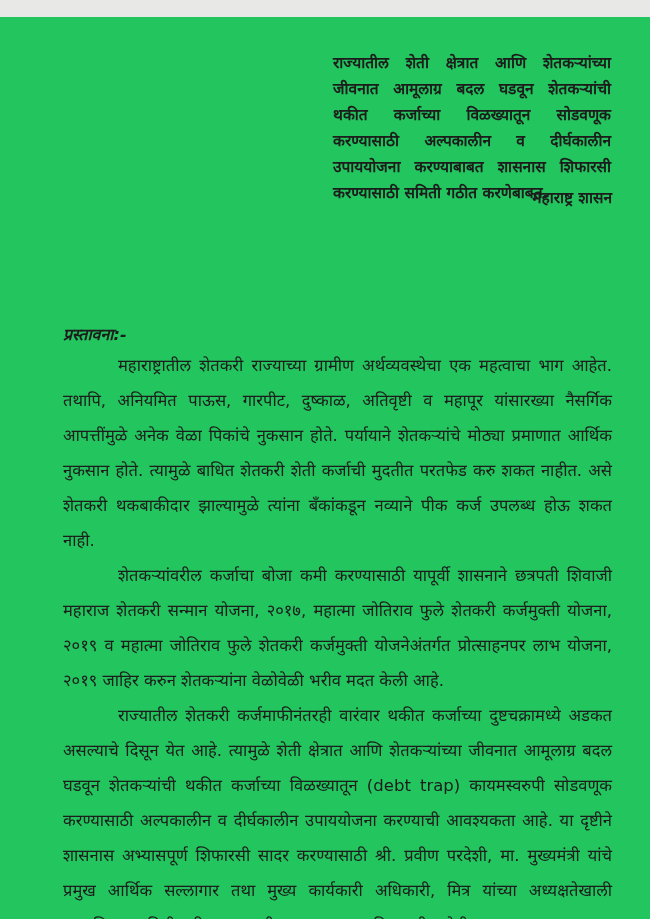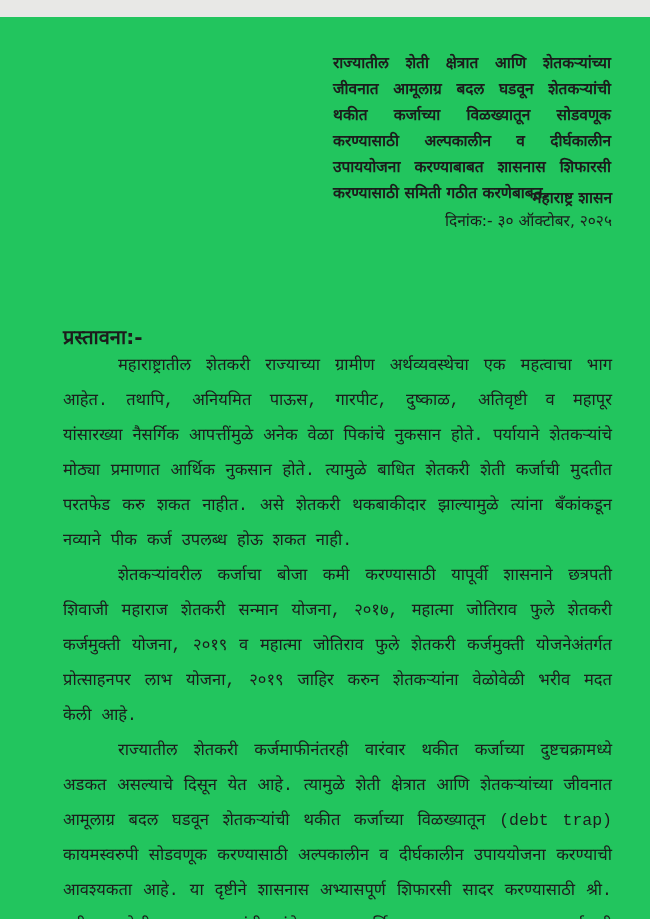--- a/index.html
+++ b/index.html
@@ -45,51 +45,50 @@
     font-weight: bold;
   }
   .letterhead div {
     white-space: nowrap;
   }
   
   .preamble-heading {
     position: absolute;
     left: 63px;
     top: 306px;
-    font-size: 20px;
+    font-size: 16px;
     font-weight: bold;
+    font-style: italic;
   }
   
   .body-text {
     position: absolute;
     left: 63px;
     top: 331px;
     width: 549px;
     font-size: 16.5px;
     line-height: 35px;
     text-align: justify;
     text-justify: inter-word;
   }
   .body-text p {
     margin: 0;
     padding: 0;
     text-indent: 55px;
-    font-family: Liberation Mono, monospace;
   }
 </style>
 </head>
 <body>
 
 <div class="page">
 
   <div class="subject-block">राज्यातील शेती क्षेत्रात आणि शेतकऱ्यांच्या जीवनात आमूलाग्र बदल घडवून शेतकऱ्यांची थकीत कर्जाच्या विळख्यातून सोडवणूक करण्यासाठी अल्पकालीन व दीर्घकालीन उपाययोजना करण्याबाबत शासनास शिफारसी करण्यासाठी समिती गठीत करणेबाबत.</div>
 
   <div class="letterhead">
     <div class="bold">महाराष्ट्र शासन</div>
-    <div>दिनांक:- ३० ऑक्टोबर, २०२५</div>
   </div>
 
   <div class="preamble-heading">प्रस्तावना:-</div>
 
   <div class="body-text">
     <p>महाराष्ट्रातील शेतकरी राज्याच्या ग्रामीण अर्थव्यवस्थेचा एक महत्वाचा भाग आहेत. तथापि, अनियमित पाऊस, गारपीट, दुष्काळ, अतिवृष्टी व महापूर यांसारख्या नैसर्गिक आपत्तींमुळे अनेक वेळा पिकांचे नुकसान होते. पर्यायाने शेतकऱ्यांचे मोठ्या प्रमाणात आर्थिक नुकसान होते. त्यामुळे बाधित शेतकरी शेती कर्जाची मुदतीत परतफेड करु शकत नाहीत. असे शेतकरी थकबाकीदार झाल्यामुळे त्यांना बँकांकडून नव्याने पीक कर्ज उपलब्ध होऊ शकत नाही.</p>
     <p>शेतकऱ्यांवरील कर्जाचा बोजा कमी करण्यासाठी यापूर्वी शासनाने छत्रपती शिवाजी महाराज शेतकरी सन्मान योजना, २०१७, महात्मा जोतिराव फुले शेतकरी कर्जमुक्ती योजना, २०१९ व महात्मा जोतिराव फुले शेतकरी कर्जमुक्ती योजनेअंतर्गत प्रोत्साहनपर लाभ योजना, २०१९ जाहिर करुन शेतकऱ्यांना वेळोवेळी भरीव मदत केली आहे.</p>
     <p>राज्यातील शेतकरी कर्जमाफीनंतरही वारंवार थकीत कर्जाच्या दुष्टचक्रामध्ये अडकत असल्याचे दिसून येत आहे. त्यामुळे शेती क्षेत्रात आणि शेतकऱ्यांच्या जीवनात आमूलाग्र बदल घडवून शेतकऱ्यांची थकीत कर्जाच्या विळख्यातून (debt trap) कायमस्वरुपी सोडवणूक करण्यासाठी अल्पकालीन व दीर्घकालीन उपाययोजना करण्याची आवश्यकता आहे. या दृष्टीने शासनास अभ्यासपूर्ण शिफारसी सादर करण्यासाठी श्री. प्रवीण परदेशी, मा. मुख्यमंत्री यांचे प्रमुख आर्थिक सल्लागार तथा मुख्य कार्यकारी अधिकारी, मित्र यांच्या अध्यक्षतेखाली उच्चाधिकार समिती गठीत करण्याची बाब शासनाच्या विचाराधीन होती.</p>
   </div>
 

